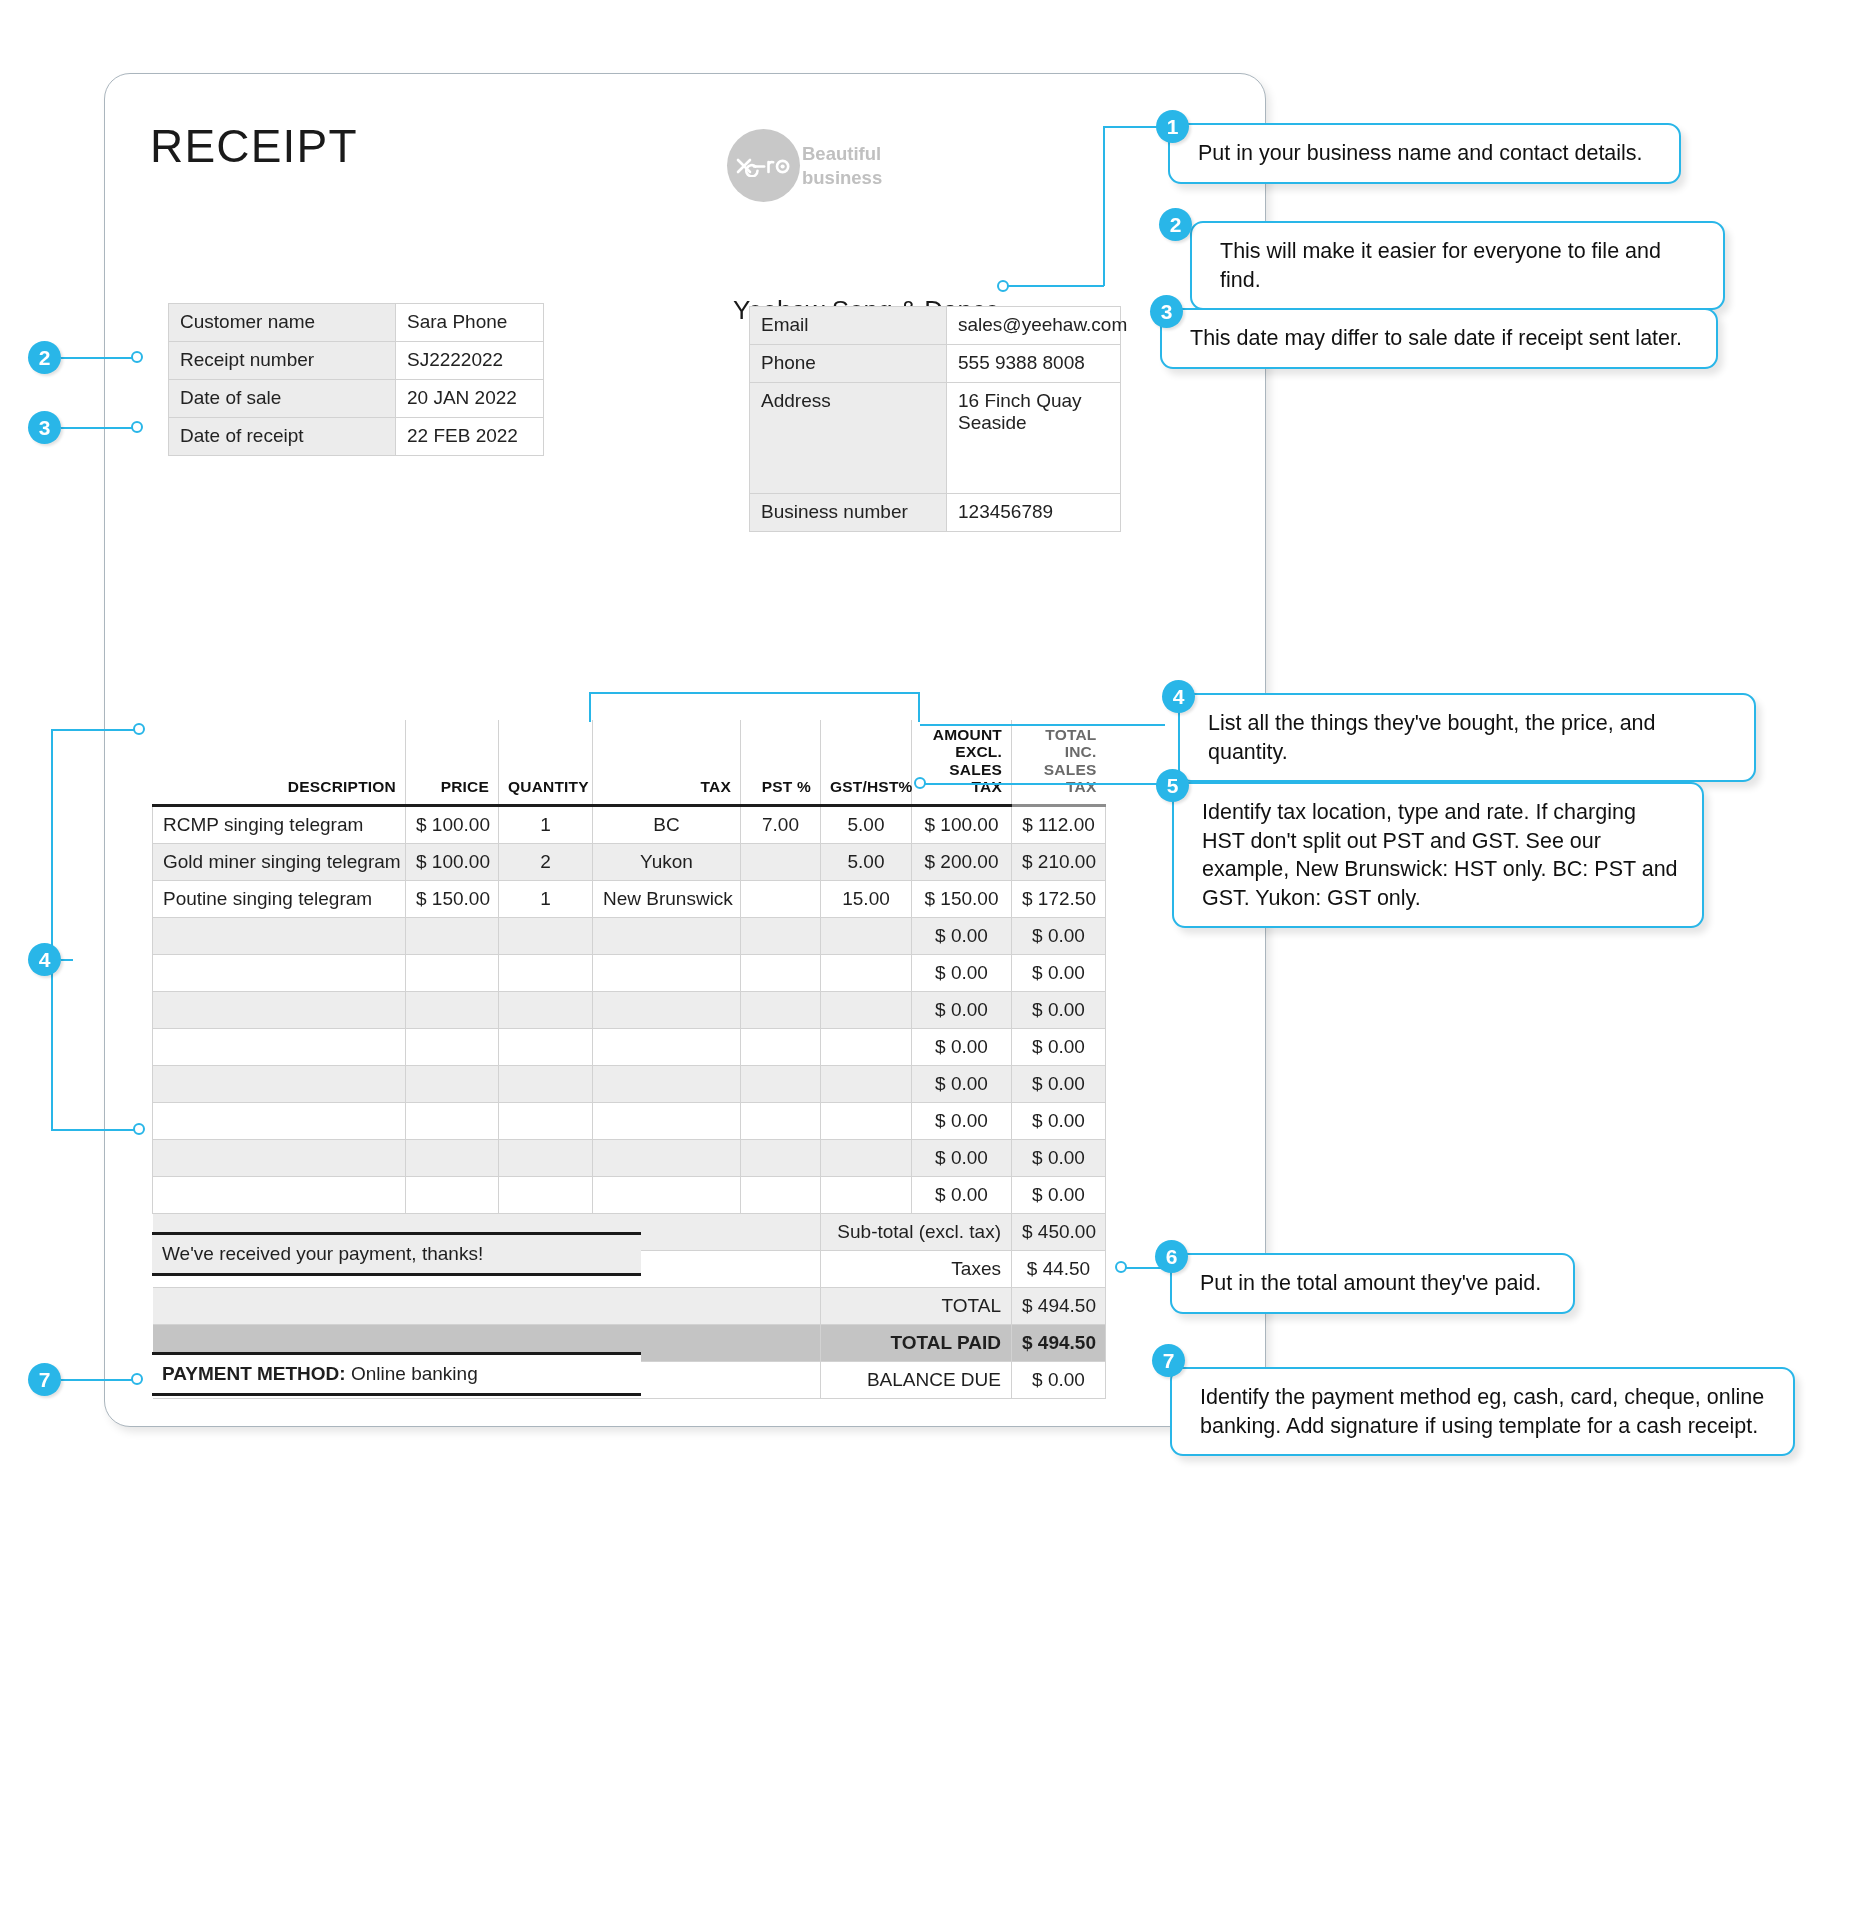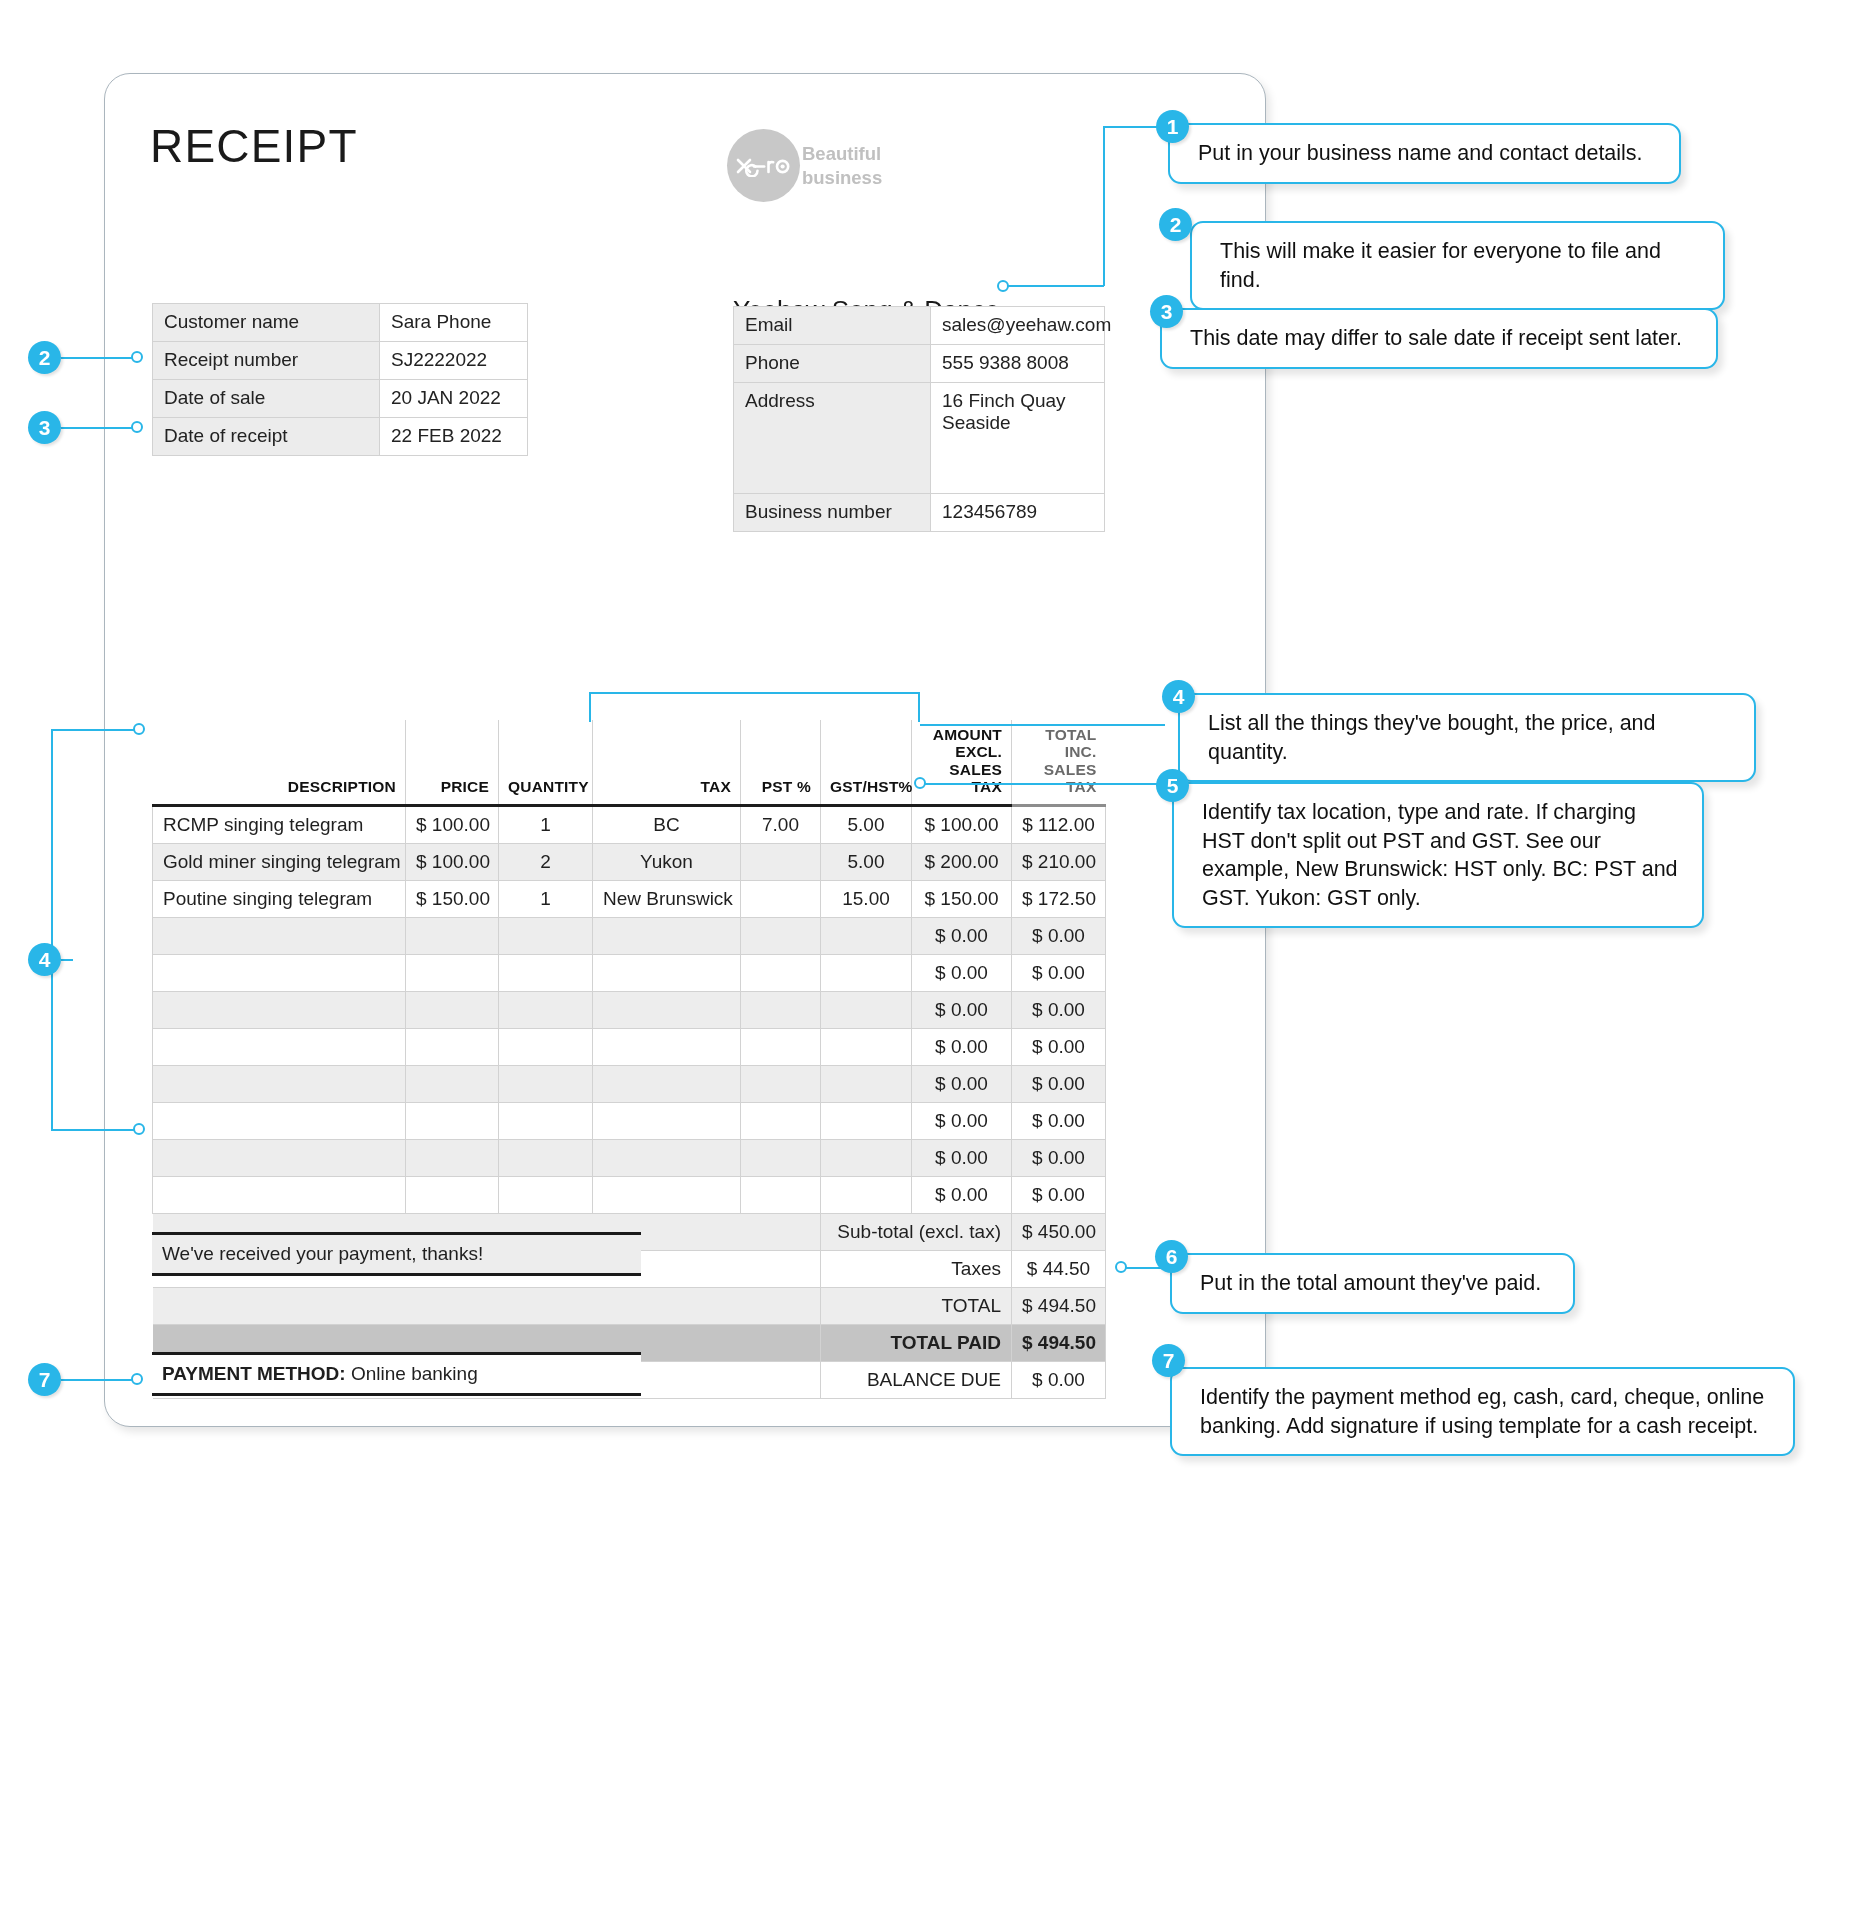--- a/index.html
+++ b/index.html
@@ -21,21 +21,21 @@
   
   .logo-wrap{position:absolute;left:727px;top:129px;display:flex;align-items:center;gap:2px;}
   .logo-circle{
     width:73px;height:73px;border-radius:50%;background:#c8c8c8;
     display:flex;align-items:center;justify-content:center;
   }
   .logo-tag{font-size:18.5px;line-height:1.28;color:#c0c0c0;font-weight:700;}
 
   
   table{border-collapse:collapse;}
-  .info-tbl{position:absolute;table-layout:fixed;}
+  .info-tbl{position:absolute;table-layout:fixed;margin-left:16px;}
   .info-tbl td{
     border:1px solid #d2d2d2;font-size:19px;color:#222;
     padding:7px 11px;vertical-align:top;height:23px;
   }
   .info-tbl td.lab{background:#ececec;}
   .info-tbl td.val{background:#fff;}
 
   #cust-tbl{left:152px;top:303px;width:376px;}
   #cust-tbl td.lab{width:204px;}
 

